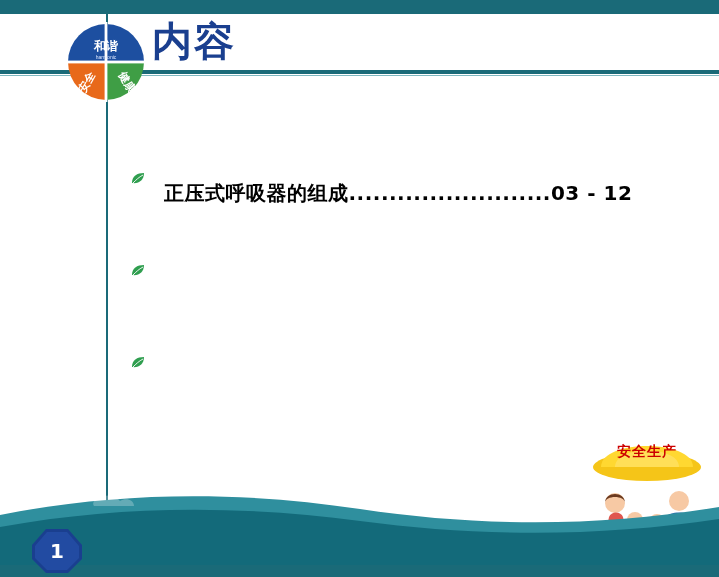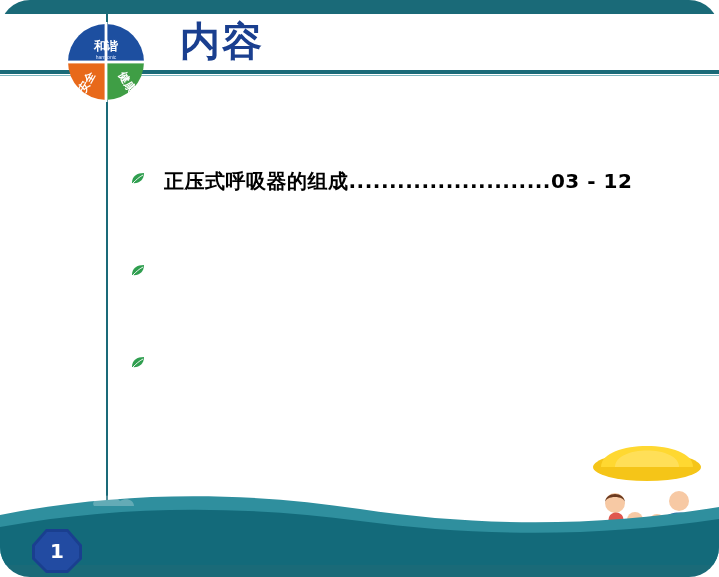--- a/index.html
+++ b/index.html
@@ -12,21 +12,20 @@
     font-family: "Liberation Sans", sans-serif;
     background: #ffffff;
     overflow: hidden;
   }
   .slide {
     position: relative;
     width: 719px;
     height: 577px;
     background: #ffffff;
     overflow: hidden;
-    border-radius: 30px;
   }
   
   .top-band {
     position: absolute;
     left: 0; top: 0;
     width: 719px; height: 14px;
     background: #1a6a78;
   }
   
   .bottom-band {
@@ -59,21 +58,20 @@
   .title {
     position: absolute;
     left: 152px;
     top: 16px;
     font-size: 40px;
     font-weight: bold;
     color: #1a3f8f;
     letter-spacing: 2px;
     line-height: 50px;
     font-family: "DejaVu Sans", "Liberation Sans", sans-serif;
-    margin-left: 28px;
   }
   
   .logo {
     position: absolute;
     left: 58px;
     top: 14px;
     width: 96px;
     height: 96px;
   }
   .logo svg { display:block; }
@@ -91,21 +89,21 @@
   .toc-bullet {
     position: absolute;
     left: 0;
     top: 12px;
     width: 14px;
     height: 14px;
   }
   .toc-text {
     position: absolute;
     left: 33px;
-    top: 8px;
+    top: 20px;
     font-size: 20px;
     font-weight: bold;
     color: #000000;
     white-space: nowrap;
     font-family: "DejaVu Sans", "Liberation Sans", sans-serif;
     letter-spacing: 0.5px;
   }
   
   .wave {
     position: absolute;
@@ -247,20 +245,21 @@
       <rect x="39" y="120" width="5" height="14" fill="#f7c9a4"></rect>
 
       <circle cx="56" cy="95" r="8" fill="#f7c9a4"></circle>
       <path d="M48 128 L50 106 C52 101, 62 101, 64 106 L66 128 Z" fill="#f0a0c0"></path>
 
       <circle cx="78" cy="97" r="8" fill="#f7c9a4"></circle>
       <path d="M70 128 L72 108 C74 103, 84 103, 86 108 L88 128 Z" fill="#6fbf6f"></path>
 
       <ellipse cx="68" cy="130" rx="48" ry="5" fill="#e9e2c8" opacity="0.7"></ellipse>
     </svg>
+    <div class="helmet-text">安全生产</div>
     <div class="caption">Production Safety</div>
   </div>
 
   <div class="wave">
     <svg width="719" height="90" viewBox="0 0 719 90" preserveAspectRatio="none">
       <path d="M0 40 C120 16, 240 16, 360 34 C480 52, 600 52, 719 32 L719 90 L0 90 Z" fill="#2f8f9e"></path>
       <path d="M0 52 C120 30, 240 30, 360 46 C480 62, 600 62, 719 44 L719 90 L0 90 Z" fill="#136a7a"></path>
       <g fill="#ffffff" opacity="0.25">
         <path d="M98 24 c8 -6 18 -4 22 2 c6 -4 14 -1 14 5 l-40 0 c-2 -3 0 -6 4 -7 z"></path>
         <path d="M320 20 c8 -6 18 -4 22 2 c6 -4 14 -1 14 5 l-40 0 c-2 -3 0 -6 4 -7 z"></path>

